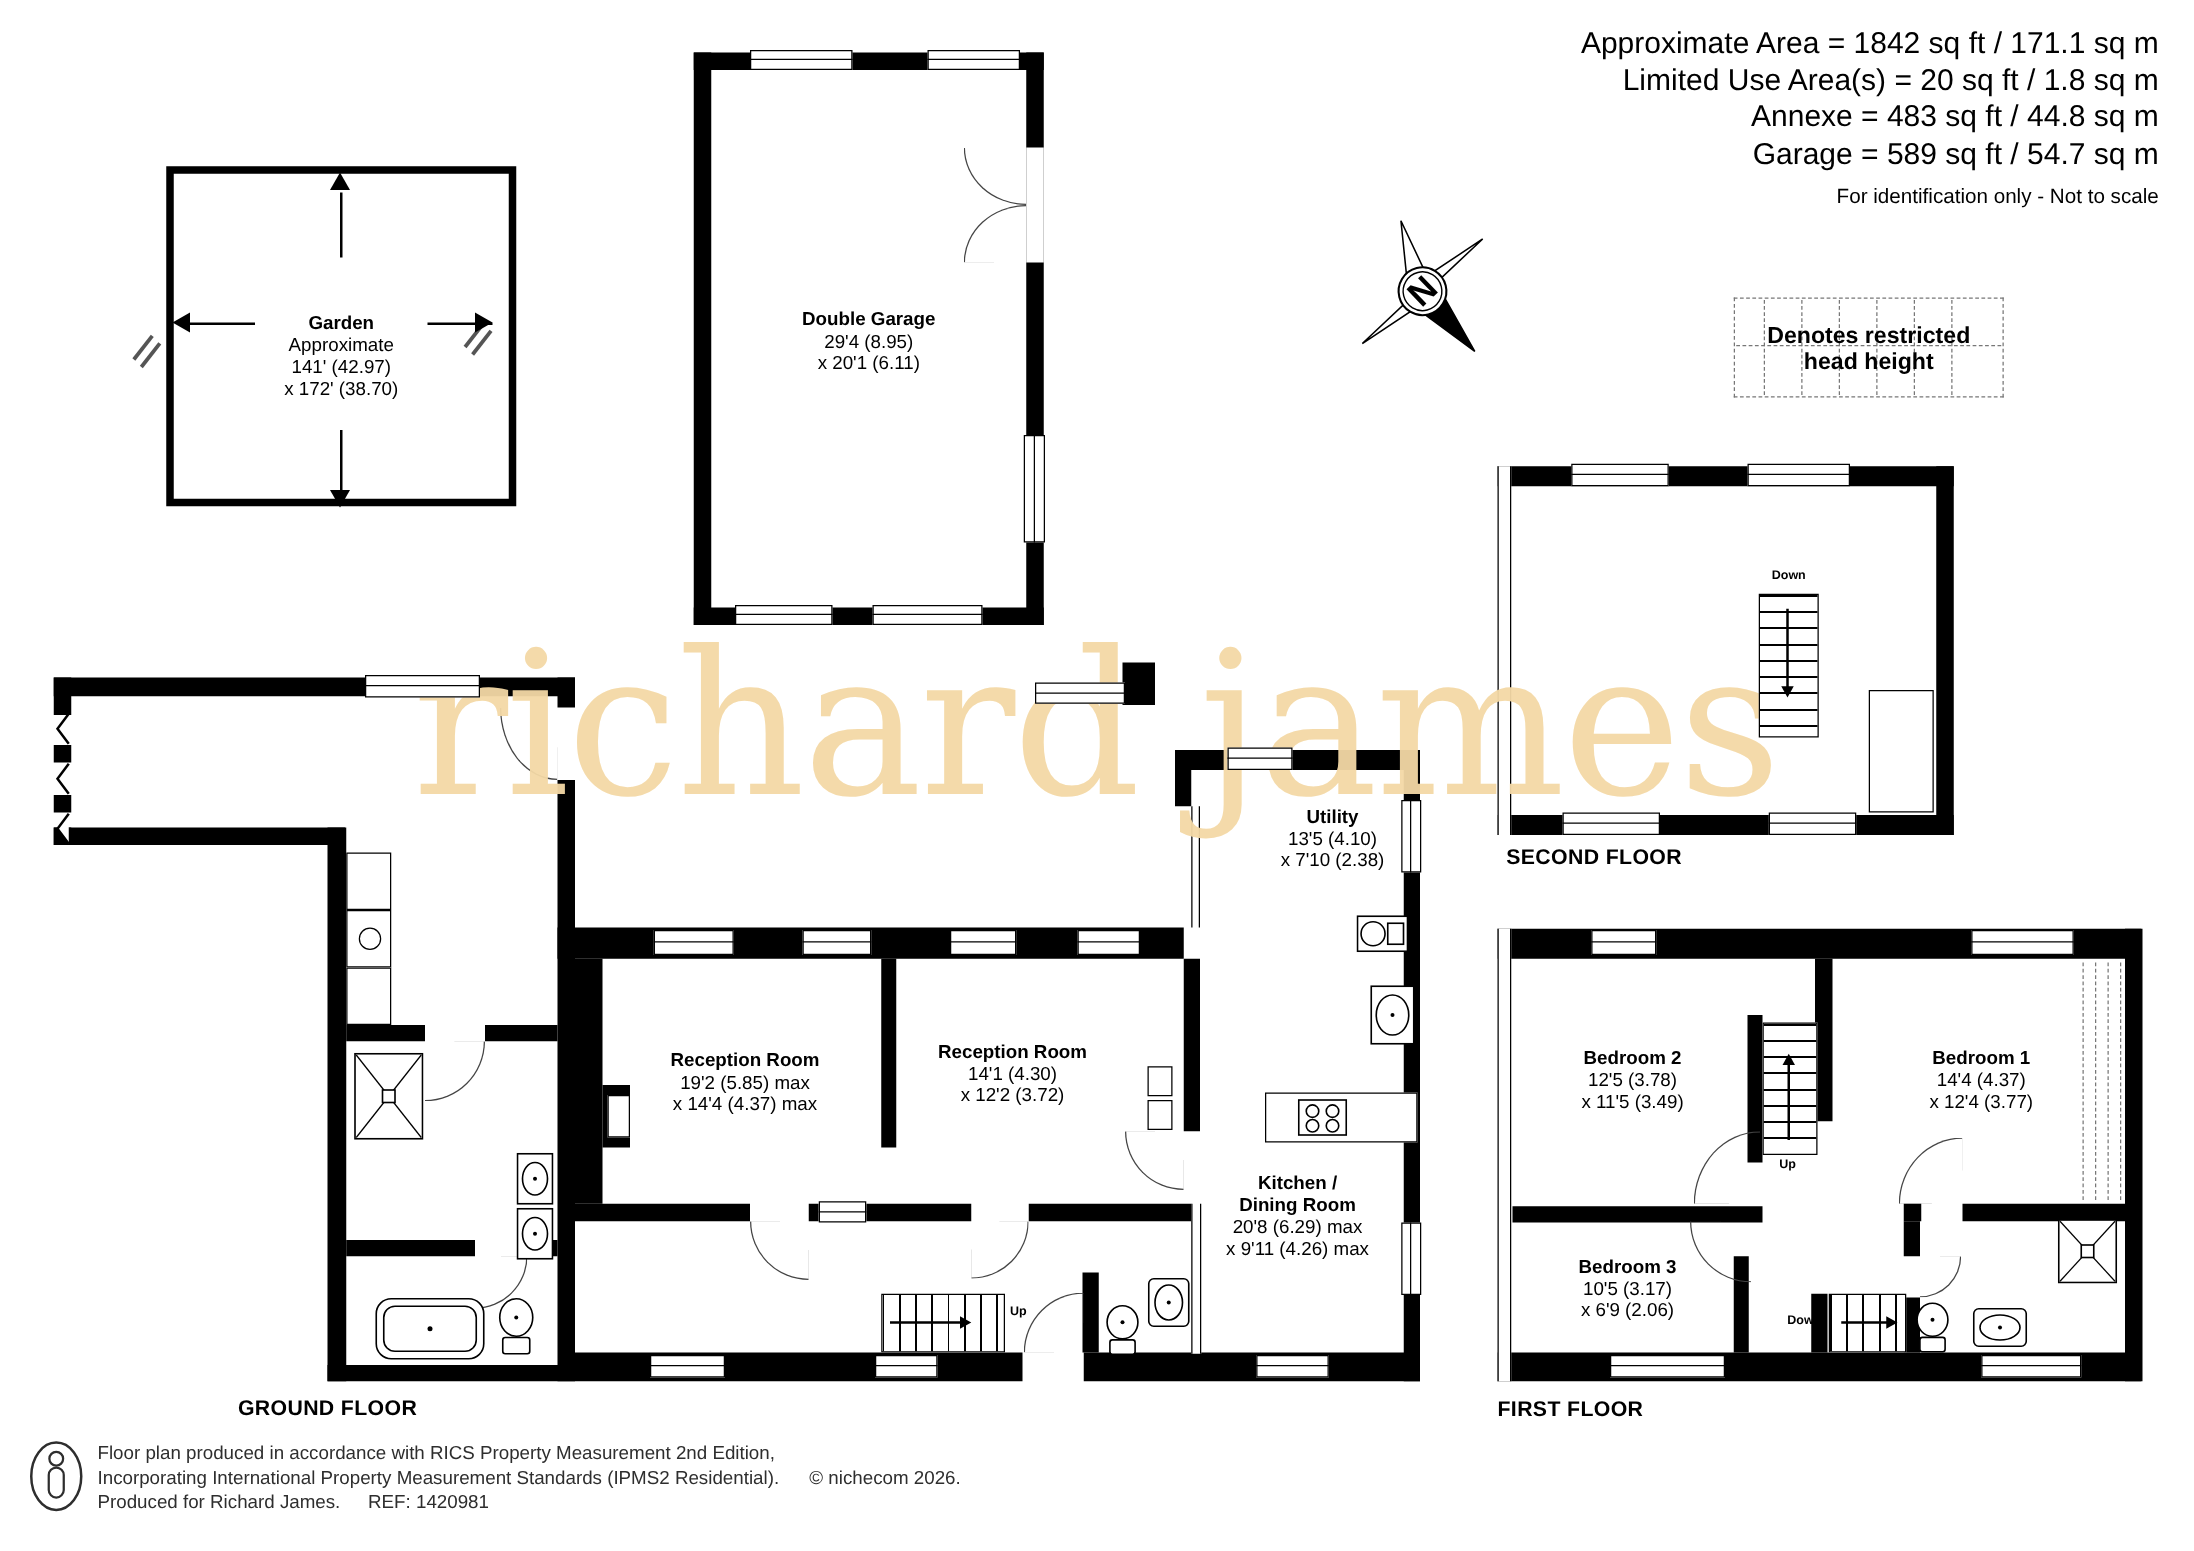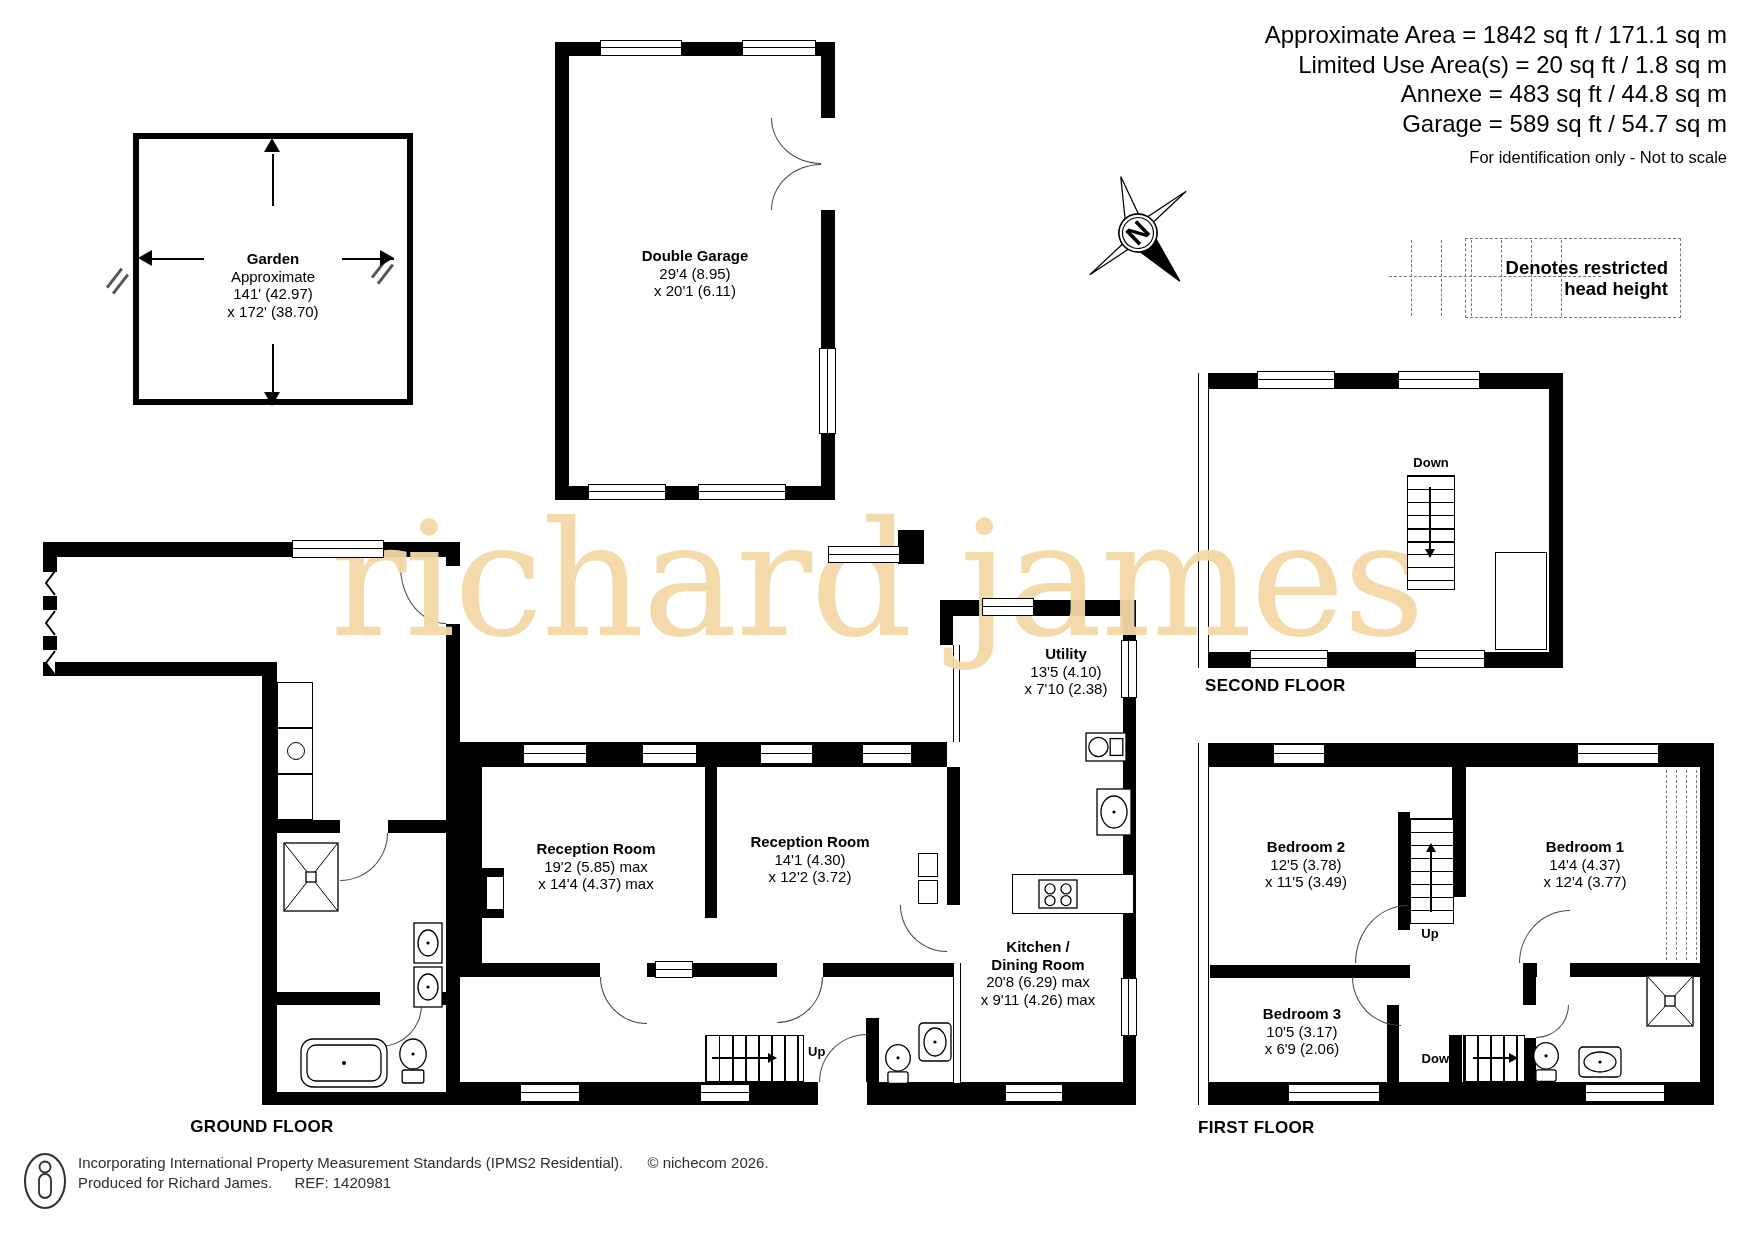--- a/index.html
+++ b/index.html
@@ -29,25 +29,25 @@
   .tri-l.tbig{border-top-width:8px;border-bottom-width:8px;border-right-width:14px}
   .tri-r.tbig{border-top-width:8px;border-bottom-width:8px;border-left-width:14px}
   .slash{position:absolute;width:2.5px;height:24px;background:#555;transform:rotate(38deg);z-index:2}
   .dashv{position:absolute;width:0;border-left:1.5px dashed #777;z-index:1}
   .dashh{position:absolute;height:0;border-top:1.5px dashed #777;z-index:1}
   .garden-box{position:absolute;border:6px solid #000;box-sizing:border-box;background:#fff}
   .lbl{position:absolute;transform:translateX(-50%);text-align:center;
        font-size:15px;line-height:17.5px;white-space:nowrap;z-index:5}
   .lbl .b{font-weight:700}
   .flabel{position:absolute;font-weight:700;font-size:17px;letter-spacing:.3px;z-index:5;white-space:nowrap}
-  .slabel{position:absolute;font-weight:700;font-size:13px;z-index:5;white-space:nowrap}
+  .slabel{position:absolute;font-weight:700;font-size:10px;z-index:5;white-space:nowrap}
   .summary{position:absolute;right:28px;top:20px;text-align:right;font-size:24px;line-height:29.5px;z-index:5}
   .summary .disc{font-size:16.5px;margin-top:9px;line-height:20px}
-  .legend{position:absolute;left:1465px;top:238px;width:216px;height:80px;border:1.5px dashed #777;box-sizing:border-box;z-index:4;
-          display:flex;align-items:center;justify-content:center;text-align:right}
+  .legend{position:absolute;left:1387px;top:238px;width:216px;height:80px;border:1.5px dashed #777;box-sizing:border-box;z-index:4;
+          display:flex;align-items:center;justify-content:center;text-align:center}
   .legend-text{position:relative;font-weight:700;font-size:18.5px;line-height:21px;z-index:5;width:190px}
   .wm{position:absolute;left:330px;top:500px;font-family:"DejaVu Serif",serif;font-size:160px;line-height:1;
       color:#f4d9a6;opacity:.95;z-index:2;white-space:nowrap;letter-spacing:-2px}
   .footer{position:absolute;left:78px;top:1153px;font-size:15px;line-height:19.5px;color:#2e2e2e;z-index:5;white-space:nowrap}
   .fxbox{position:absolute;background:#fff;border:1.2px solid #000;box-sizing:border-box;z-index:2}
   .fxcirc{position:absolute;background:#fff;border:1.2px solid #000;border-radius:50%;box-sizing:border-box;z-index:2}
   .fxsvg{position:absolute;z-index:2;line-height:0}
   .chev{position:absolute;z-index:2;line-height:0}
   .compass{position:absolute;left:1076px;top:170px;z-index:4}
   .person{position:absolute;left:23px;top:1152px;z-index:5}
@@ -156,20 +156,21 @@
     <div class="flabel" style="left:1205px;top:676px">SECOND FLOOR</div>
 
     <div class="person">
       <svg width="44" height="58" viewBox="0 0 44 58">
         <ellipse cx="22" cy="29" rx="20" ry="27" fill="none" stroke="#2e2e2e" stroke-width="2"></ellipse>
         <circle cx="22" cy="15" r="5.5" fill="none" stroke="#2e2e2e" stroke-width="1.8"></circle>
         <rect x="16" y="22" width="12" height="24" rx="6" fill="none" stroke="#2e2e2e" stroke-width="1.8"></rect>
       </svg>
     </div>
     <div class="footer">
+      <div>Floor plan produced in accordance with RICS Property Measurement 2nd Edition,</div>
       <div>
         <span>Incorporating International Property Measurement Standards (IPMS2 Residential).</span>
         <span style="margin-left:20px">© nichecom 2026.</span>
       </div>
       <div>
         <span>Produced for Richard James.</span>
         <span style="margin-left:18px">REF:  1420981</span>
       </div>
     </div>
   <div class="wall" style="left: 555px; top: 42px; width: 280px; height: 14px;"></div>

